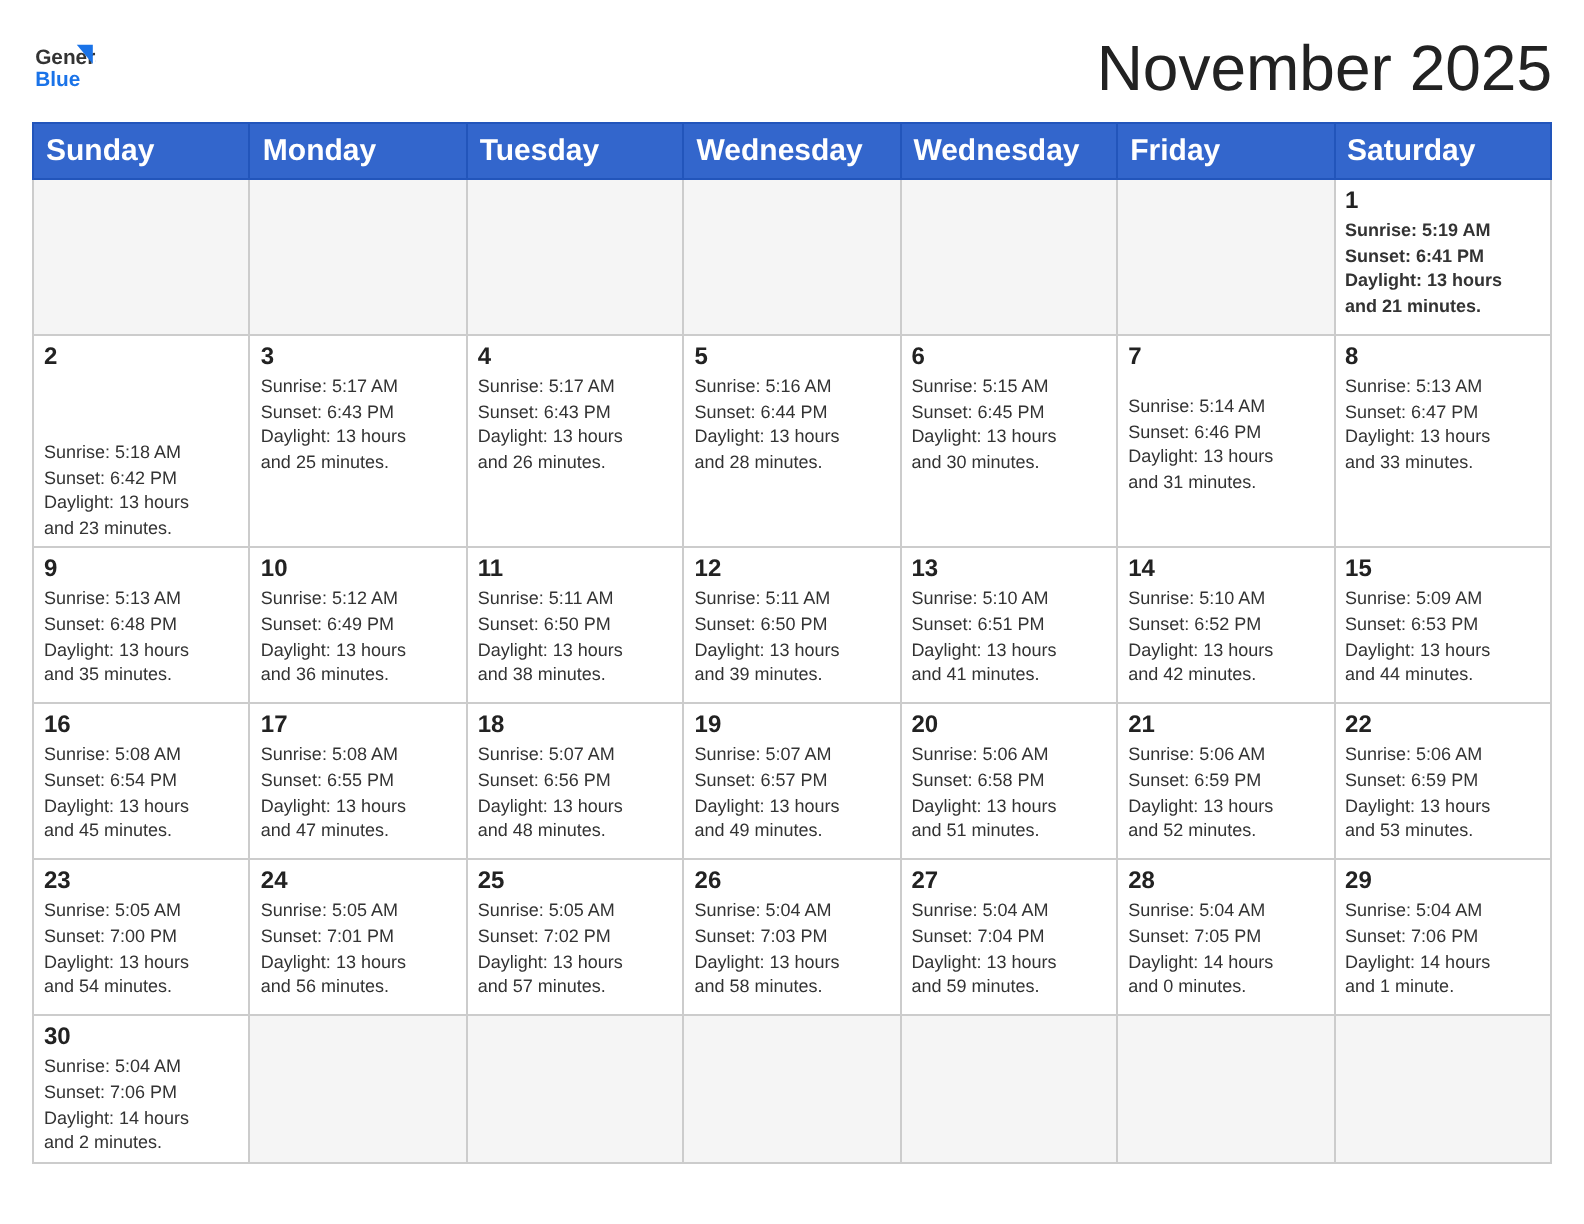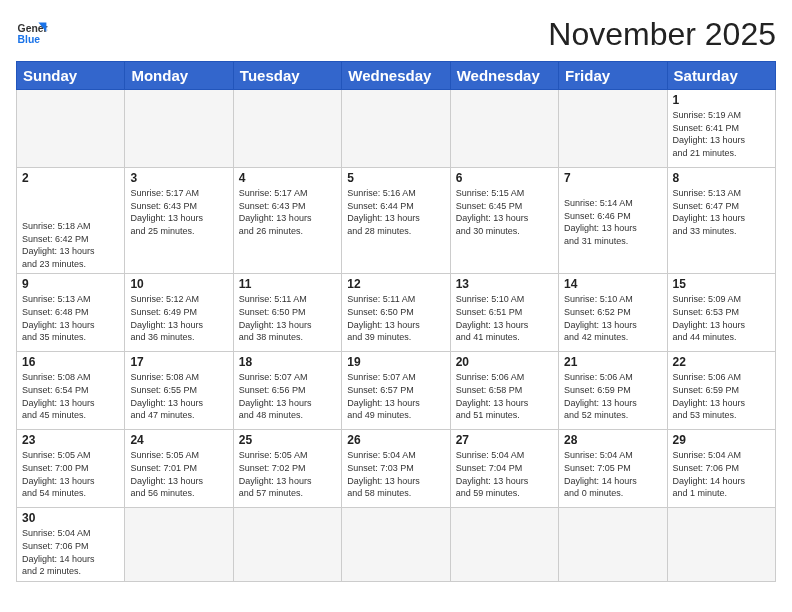--- a/index.html
+++ b/index.html
@@ -114,21 +114,21 @@
   <tbody id="calendar-body">
   <tr class="week-row">
         <td class="empty"></td>
         <td class="empty"></td>
         <td class="empty"></td>
         <td class="empty"></td>
         <td class="empty"></td>
         <td class="empty"></td>
         <td>
           <div class="day-number">1</div>
-          <div class="day-info" style="white-space: pre-line;">Sunrise: 5:19 AM
+          <div class="day-info" style="white-space: pre-line; font-weight: bold;">Sunrise: 5:19 AM
 Sunset: 6:41 PM
 Daylight: 13 hours
 and 21 minutes.</div>
         </td>
       </tr>
       <tr class="week-row">
         <td>
           <div class="day-number">2</div>
           <div class="day-info" style="white-space: pre-line; margin-top: 35px;">Sunrise: 5:18 AM
 Sunset: 6:42 PM

